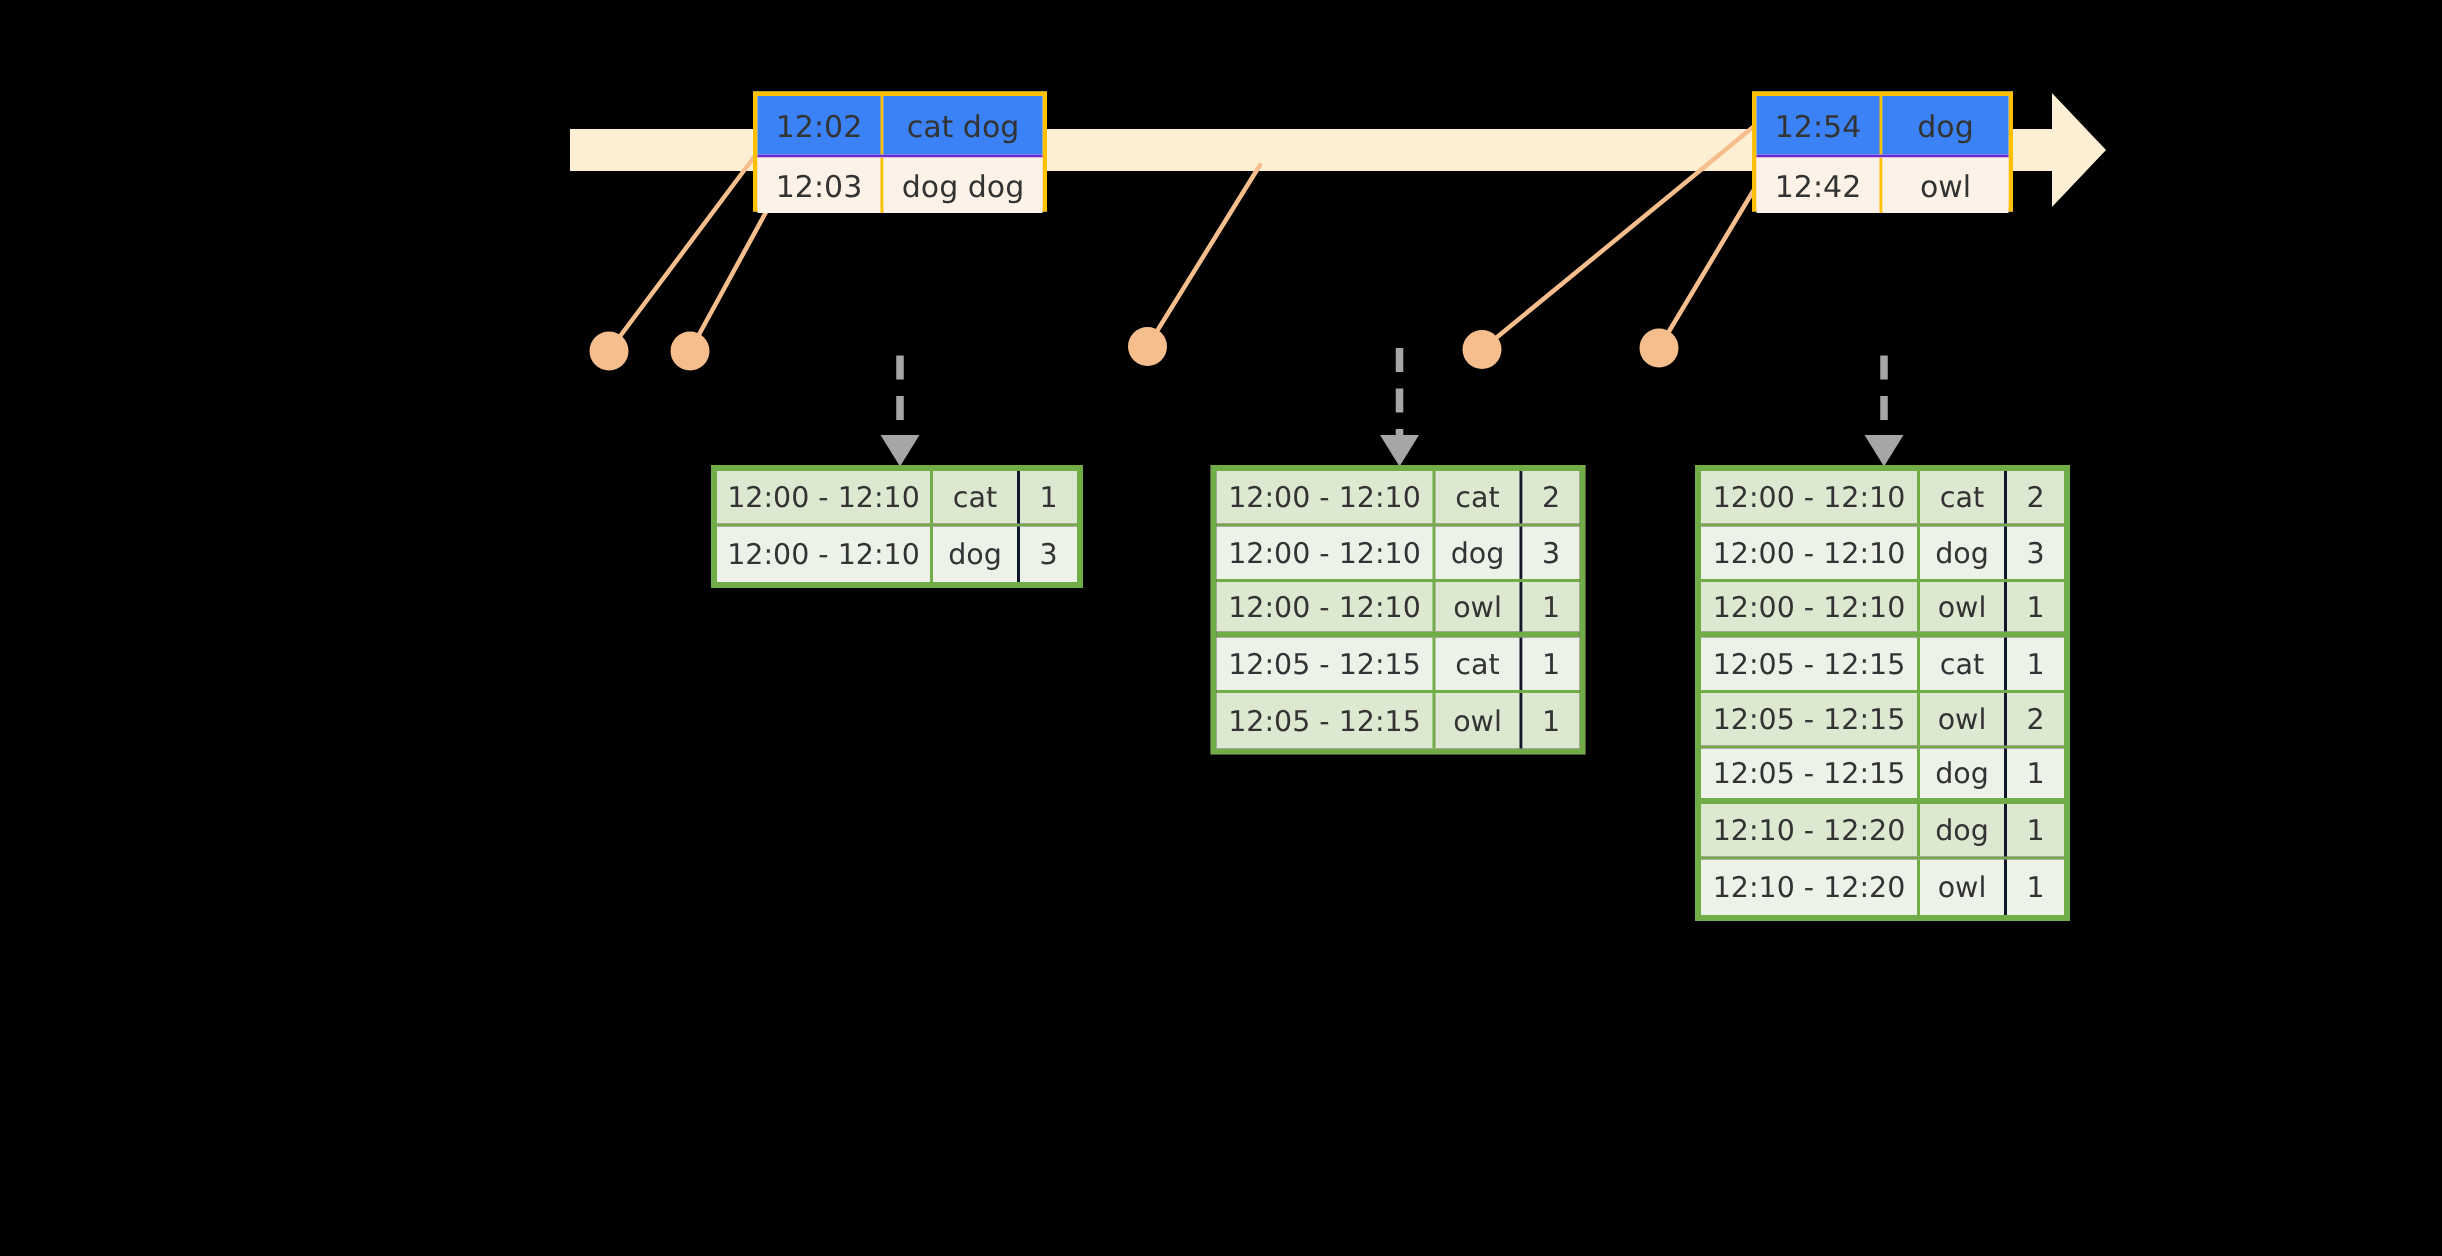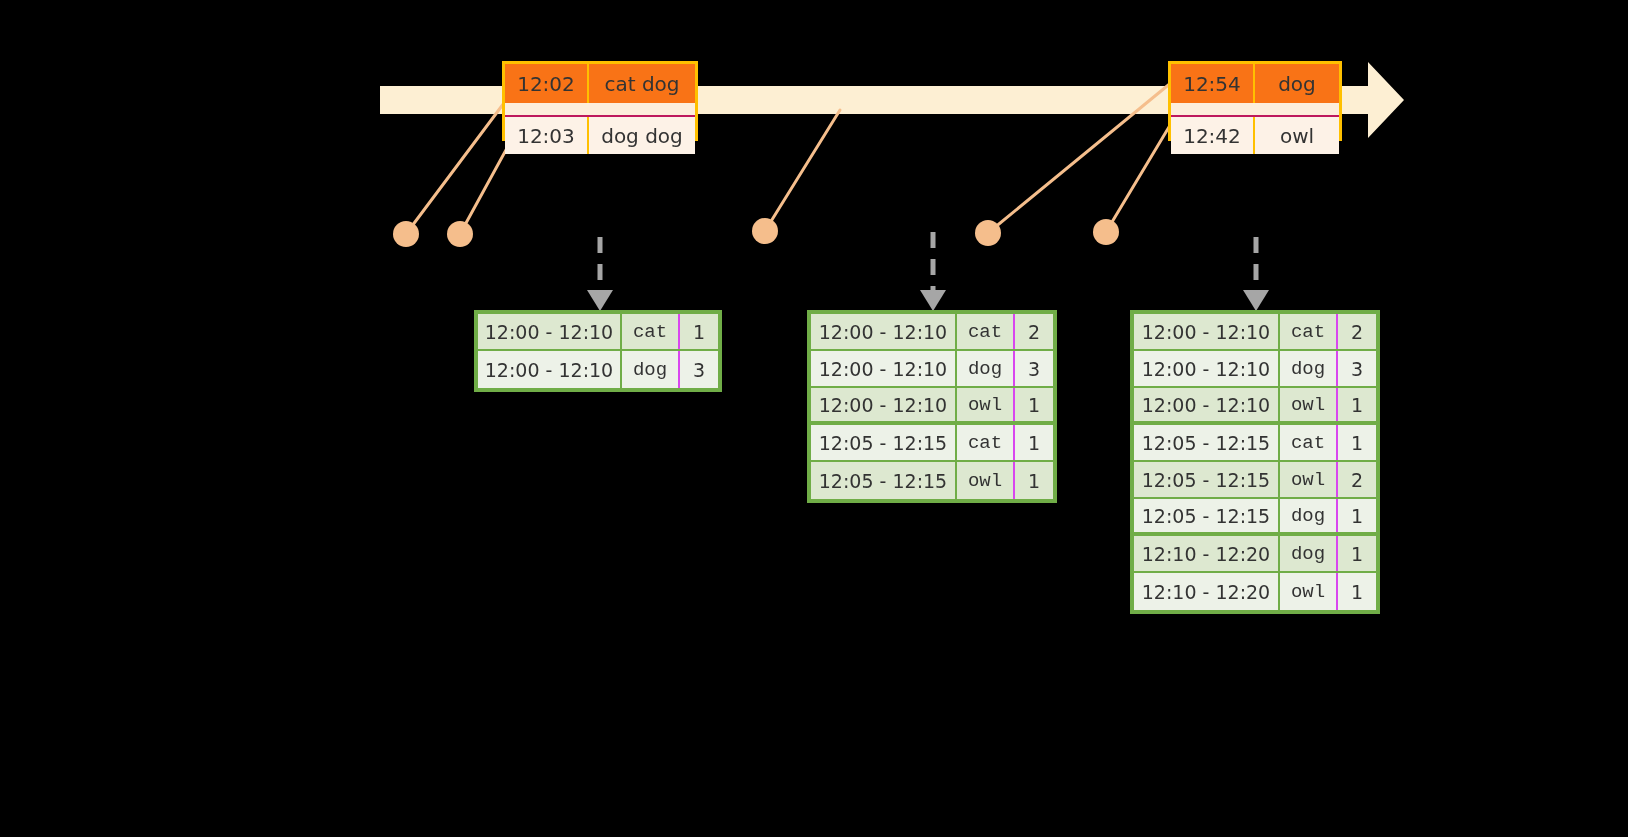--- a/index.html
+++ b/index.html
@@ -35,25 +35,24 @@
     border: 3px solid #FFC000;
     box-sizing: border-box;
     background: #FDEEDC;
   }
   .event-row {
     display: flex;
     height: 39px;
     box-sizing: border-box;
   }
   .event-row + .event-row {
-    border-top: 2px solid #be185d;
-    margin-top: 12px;
+    border-top: 2px solid #6d28d9;
   }
   .event-row.shade-a .ev-time,
-  .event-row.shade-a .ev-words { background: #f97316; }
+  .event-row.shade-a .ev-words { background: #3b82f6; }
   .event-row.shade-b .ev-time,
   .event-row.shade-b .ev-words { background: #FDF2E7; }
   .ev-time {
     width: 84px;
     display: flex;
     align-items: center;
     justify-content: center;
     font-size: 20px;
     color: #333333;
     box-sizing: border-box;
@@ -95,22 +94,21 @@
     justify-content: center;
     font-size: 19px;
     color: #333333;
     box-sizing: border-box;
     white-space: nowrap;
   }
   .cell.c-window {
     border-right: 2px solid #70AD47;
   }
   .cell.c-word {
-    border-right: 2px solid #d946ef;
-    font-family: Liberation Mono, monospace;
+    border-right: 2px solid #0f172a;
   }
   .cell.c-count { }
 </style>
 </head>
 <body>
 
 <div id="canvas">
 
   <svg class="svg-layer" viewBox="0 0 1628 837" xmlns="http://www.w3.org/2000/svg">
 

